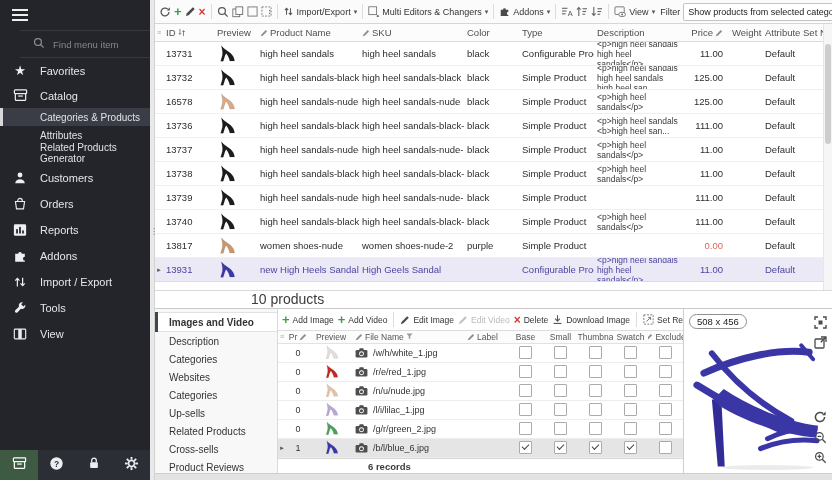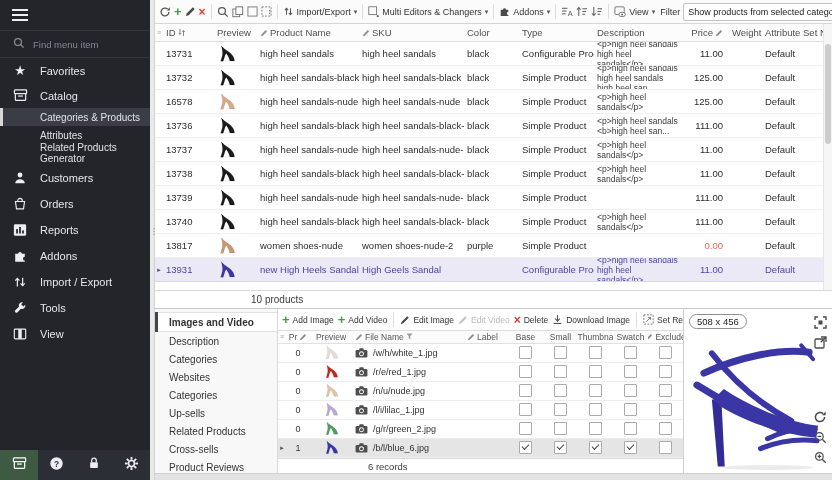--- a/index.html
+++ b/index.html
@@ -5,21 +5,21 @@
   html,body{margin:0;padding:0;background:#d7d7d7;}
   .window{position:relative;width:832px;height:480px;background:#fff;overflow:hidden;
     font-family:"Liberation Sans",sans-serif;outline:1px solid #979797;outline-offset:-1px;}
 
   
   .sidebar{position:absolute;left:0;top:0;width:150px;height:480px;background:#23252b;color:#e4e6ea;}
   .hamburger{height:30px;display:flex;align-items:center;padding-left:12px;cursor:pointer;}
   .hamburger .bars{display:flex;flex-direction:column;gap:3px;}
   .hamburger .bars i{display:block;width:16px;height:2px;background:#f0f0f0;}
   .side-search{height:26px;display:flex;align-items:center;gap:8px;padding-left:13px;
-    border-top:1px solid #35373e;border-bottom:1px solid #35373e;}
+    border-top:1px solid #35373e;border-bottom:1px solid #35373e;margin-left:20px;}
   .side-search .ph{color:#83878f;font-size:9.5px;}
   .menu{padding-top:0;}
   .mi{height:25px;display:flex;align-items:center;gap:12px;padding-left:12px;font-size:11px;cursor:pointer;position:relative;}
   .mi .ic{width:16px;display:flex;justify-content:center;align-items:center;color:#eceef2;font-size:13px;}
   .mi.sub{height:18px;padding-left:40px;font-size:10px;color:#dfe2e7;}
   .mi.sub.sel{background:#3a3d45;}
   .mi.sub.sel::before{content:"";position:absolute;left:0;top:0;bottom:0;width:3px;background:#d8d8d8;}
   .side-bottom{position:absolute;left:0;bottom:0;width:150px;height:30px;background:#2c2e35;display:flex;align-items:stretch;}
   .sb-store{width:38px;background:#3e5a42;display:flex;align-items:center;justify-content:center;cursor:pointer;}
   .sb-ic{flex:1;display:flex;align-items:center;justify-content:center;cursor:pointer;}
@@ -60,21 +60,21 @@
   .grow{display:flex;height:23px;border-bottom:1px solid #efefef;font-size:9.5px;color:#2c2c2c;background:#fff;cursor:pointer;}
   .grow.sel{background:#ebe9f6;color:#4b46a0;border-bottom-color:#ddd9ee;}
   .grow .gc.desc{white-space:normal;font-size:8.5px;line-height:10px;color:#3a3a3a;}
   .grow.sel .gc.desc{color:#4b46a0;}
   .gc.price.alert{color:#e0665c;}
   .mini{font-size:7px;color:#aaa;}
   .vscroll{position:absolute;right:0;top:0;bottom:0;width:9px;background:#f6f6f6;border-left:1px solid #e6e6e6;box-sizing:border-box;}
   .vthumb{position:absolute;left:1px;right:1px;top:20px;height:100px;background:#cdcdcd;border-radius:3px;}
 
   .gstatus{position:absolute;left:0;right:0;top:290px;height:18px;border-top:1px solid #d9d9d9;background:#fff;
-    font-size:10px;color:#3c3c3c;display:flex;align-items:center;padding-left:96px;box-sizing:border-box;}
+    font-size:14px;color:#3c3c3c;display:flex;padding-left:96px;box-sizing:border-box;}
 
   
   .detail{position:absolute;left:0;right:0;top:308px;height:165px;border-top:1px solid #c9c9c9;display:flex;box-sizing:content-box;}
   .tabs{width:123px;background:#f8f8f8;border-right:1px solid #d9d9d9;box-sizing:border-box;padding-top:3px;}
   .tab{height:18px;display:flex;align-items:center;padding-left:14px;font-size:10px;color:#333;position:relative;cursor:pointer;}
   .tab.on{background:#fff;font-weight:bold;border-top:1px solid #e2e2e2;border-bottom:1px solid #e2e2e2;}
   .tab.on::before{content:"";position:absolute;left:0;top:-1px;bottom:-1px;width:3px;background:#43454d;}
   .dmain{width:405px;display:flex;flex-direction:column;box-sizing:border-box;background:#fff;}
   .dtoolbar{height:26px;display:flex;align-items:center;gap:4px;padding:0 4px;font-size:8.5px;color:#333;
     border-bottom:1px solid #ddd;box-sizing:border-box;overflow:hidden;white-space:nowrap;}
@@ -89,21 +89,21 @@
   .ic2.label{width:44px;}
   .ic2.cb-col{width:35px;justify-content:center;}
   .irow{display:flex;height:18px;border-bottom:1px solid #ededed;font-size:9px;color:#333;background:#fff;cursor:pointer;}
   .irow.isel{background:#e5e5e5;}
   .fn{margin-left:3px;}
   .cam{display:flex;align-items:center;}
   .cb{width:11px;height:11px;border:1px solid #ababab;background:#fff;position:relative;border-radius:1px;display:inline-block;}
   .cb.on::after{content:"";position:absolute;left:1.5px;top:2px;width:6px;height:3px;
     border-left:1.5px solid #444;border-bottom:1.5px solid #444;transform:rotate(-45deg);}
   .dstatus{border-top:1px solid #d9d9d9;margin-top:auto;height:19px;display:flex;align-items:center;
-    font-size:9.5px;color:#3c3c3c;padding-left:90px;box-sizing:border-box;}
+    font-size:9.5px;color:#3c3c3c;padding-left:90px;box-sizing:border-box;font-weight:bold;}
 
   
   .preview{position:relative;width:149px;background:#fff;border-left:1px solid #cfcfcf;box-sizing:border-box;overflow:hidden;}
   .size-badge{position:absolute;left:5px;top:5px;border:1px solid #8f8f8f;border-radius:8px;padding:1px 7px;
     font-size:9.5px;color:#222;background:#fff;z-index:2;}
   .pv-ic{position:absolute;right:5px;z-index:2;cursor:pointer;}
   .big-shoe{position:absolute;left:0;top:12px;}
 
   .hstrip{position:absolute;left:0;right:0;bottom:0;height:7px;background:#e3e3e3;border-top:1px solid #cfcfcf;box-sizing:border-box;}
 

